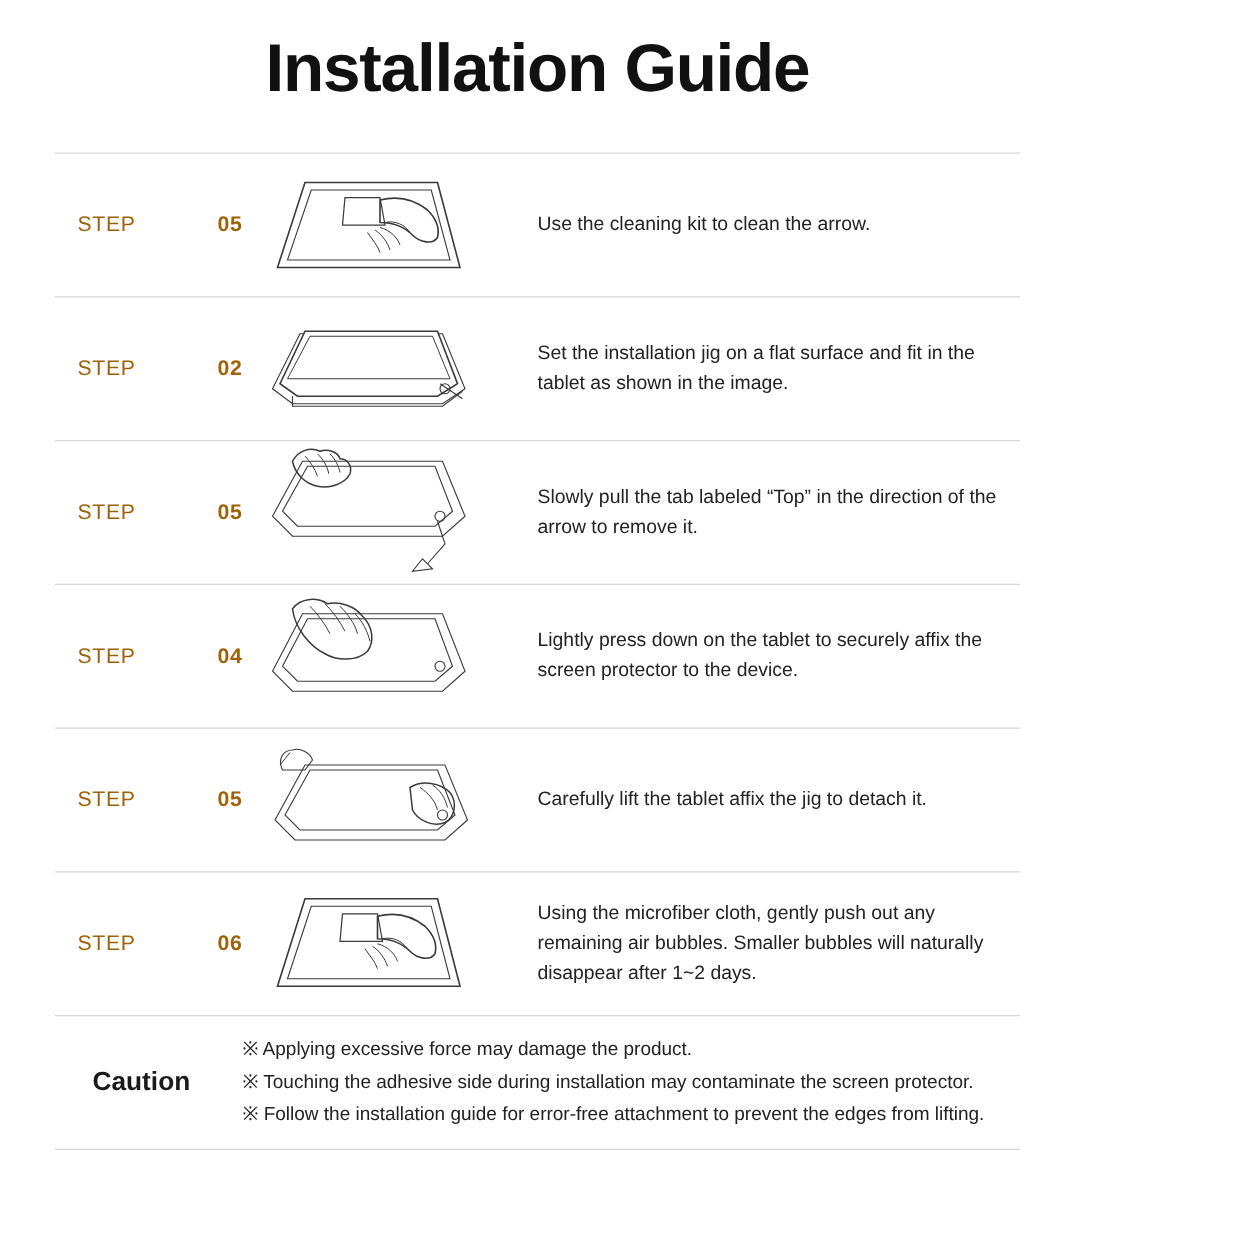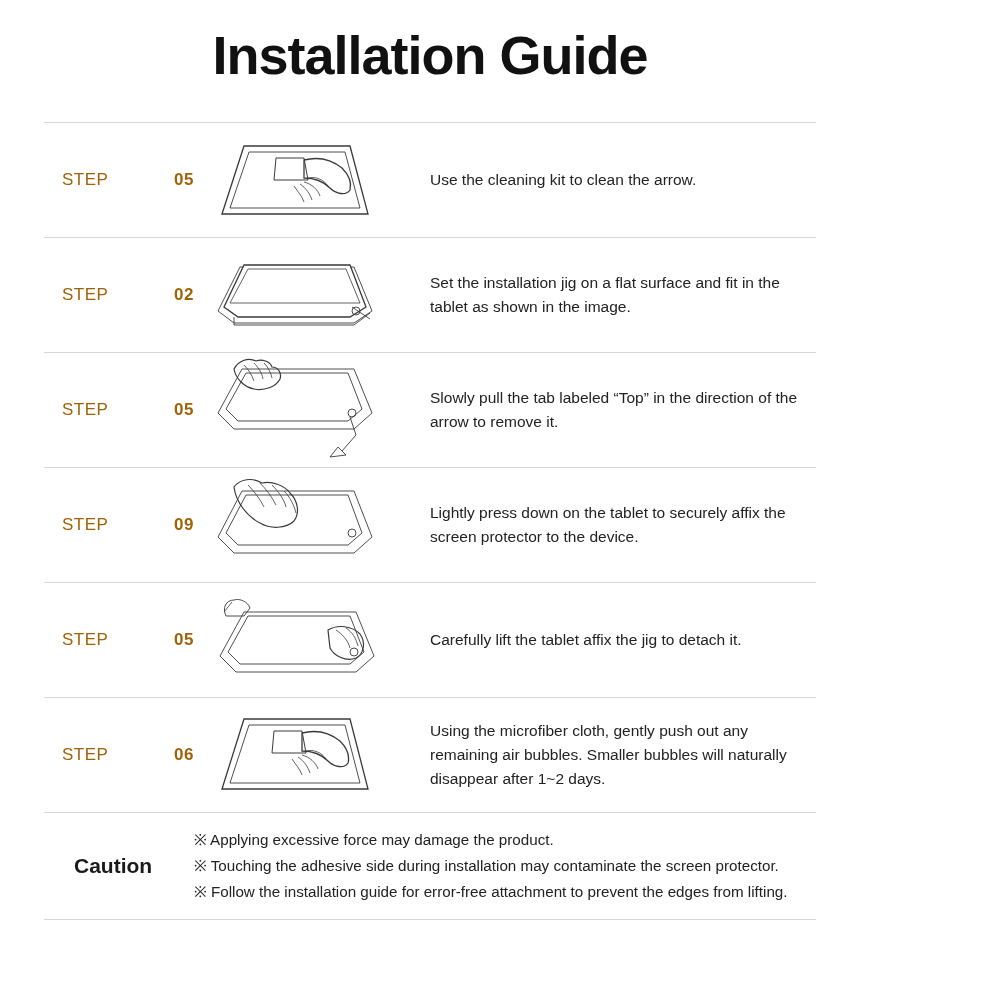--- a/index.html
+++ b/index.html
@@ -171,21 +171,21 @@
         </svg>
       </div>
       <div class="step-text">Slowly pull the tab labeled “Top” in the direction of the arrow to remove it.</div>
     </div>
 
     <div class="rule"></div>
 
     <div class="step-row">
       <div class="step-label">
         <span class="step-word">STEP</span>
-        <span class="step-num">09</span>
+        <span class="step-num">04</span>
       </div>
       <div class="step-art">
         <svg width="190" height="100" viewBox="0 0 190 100" fill="none" stroke="#3a3a3a" stroke-width="1.2">
           <path d="M14 62 L38 16 L150 16 L168 62 L150 78 L30 78 Z" stroke-width="0.9"></path>
           <path d="M22 58 L42 20 L144 20 L158 58 L144 70 L34 70 Z" fill="#ffffff" stroke-width="0.9"></path>
           <path d="M30 12 C36 4 48 2 58 8 C68 6 80 10 86 18 C94 26 96 38 90 46 C82 54 66 54 56 48 C44 42 32 28 30 12 Z"></path>
           <path d="M44 10 C50 16 56 24 60 32" stroke-width="0.8"></path>
           <path d="M56 8 C62 14 68 22 72 30" stroke-width="0.8"></path>
           <path d="M68 10 C74 16 80 24 82 32" stroke-width="0.8"></path>
           <path d="M80 16 C86 22 90 30 92 38" stroke-width="0.8"></path>

